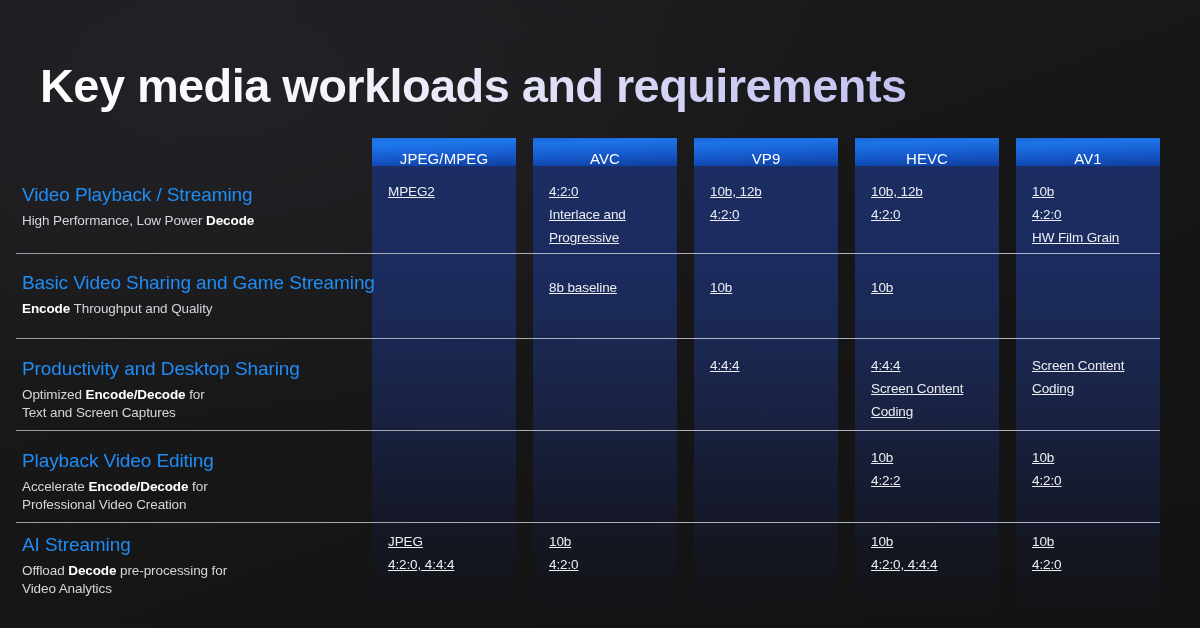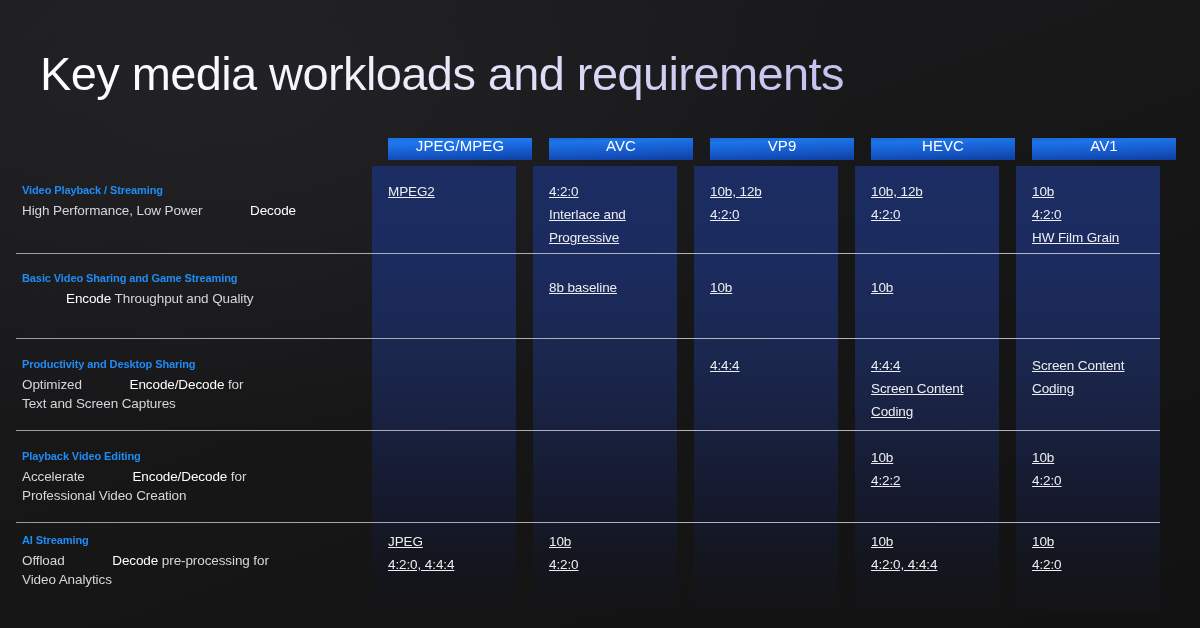--- a/index.html
+++ b/index.html
@@ -22,23 +22,23 @@
     inset: 0;
     background:
       radial-gradient(ellipse 900px 500px at 18% 12%, #222226 0%, rgba(26,26,27,0) 70%),
       linear-gradient(160deg, #1d1d20 0%, #161617 55%, #121213 100%);
   }
 
   
   #page-title {
     position: absolute;
     left: 40px;
-    top: 48px;
+    top: 60px;
     font-size: 47px;
-    font-weight: 400;
+    font-weight: 700;
     letter-spacing: -0.6px;
     line-height: 1.1;
     white-space: nowrap;
     background: linear-gradient(96deg, #ffffff 0%, #f2f2fb 38%, #cfcff4 78%, #c2c2ef 100%);
     -webkit-background-clip: text;
     background-clip: text;
     color: transparent;
     -webkit-text-fill-color: transparent;
   }
 
@@ -52,26 +52,26 @@
 
   .col-band {
     position: absolute;
     top: 138px;
     width: 144px;
     height: 472px;
   }
 
   .col-head {
     position: absolute;
-    left: 16px; top: 0;
-    width: 144px;
-    height: 22px;
+    left: 0; top: 0;
+    width: 144px;
+    height: 28px;
     background: linear-gradient(178deg, #1668d4 0%, #1d74e8 18%, #1558c9 62%, #0e3f9e 100%);
     display: flex;
-    align-items: flex-start;
+    align-items: flex-end;
     justify-content: center;
   }
 
   .col-head-label {
     font-size: 15px;
     font-weight: 400;
     color: #ffffff;
     letter-spacing: 0.1px;
     line-height: 1;
   }
@@ -110,37 +110,37 @@
     background: linear-gradient(90deg, rgba(200,200,205,0.75) 0%, rgba(205,205,212,0.85) 62%, rgba(190,198,220,0.9) 100%);
   }
 
   .row-label {
     position: absolute;
     left: 22px;
     width: 350px;
   }
 
   .row-title {
-    font-size: 11px;
-    font-weight: 700;
+    font-size: 19px;
+    font-weight: 400;
     color: #1f8df5;
     line-height: 1.2;
     letter-spacing: -0.1px;
     white-space: nowrap;
   }
 
   .row-sub {
     margin-top: 5px;
     font-size: 13.5px;
     font-weight: 400;
     color: #d6d6da;
     line-height: 1.38;
     letter-spacing: -0.1px;
   }
-  .row-sub b { font-weight: 400; color: #ffffff; margin-left: 44px; }
+  .row-sub b { font-weight: 700; color: #ffffff; }
 
   .cell {
     position: absolute;
     width: 144px;
     padding-left: 16px;
     font-size: 13.5px;
     line-height: 1.72;
     color: #eceef2;
     letter-spacing: -0.1px;
     white-space: pre-line;

